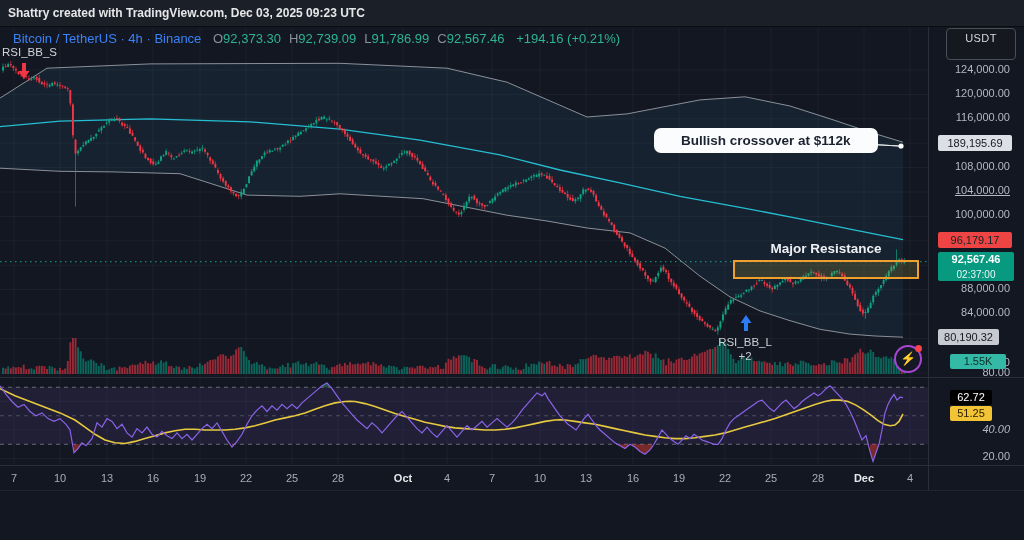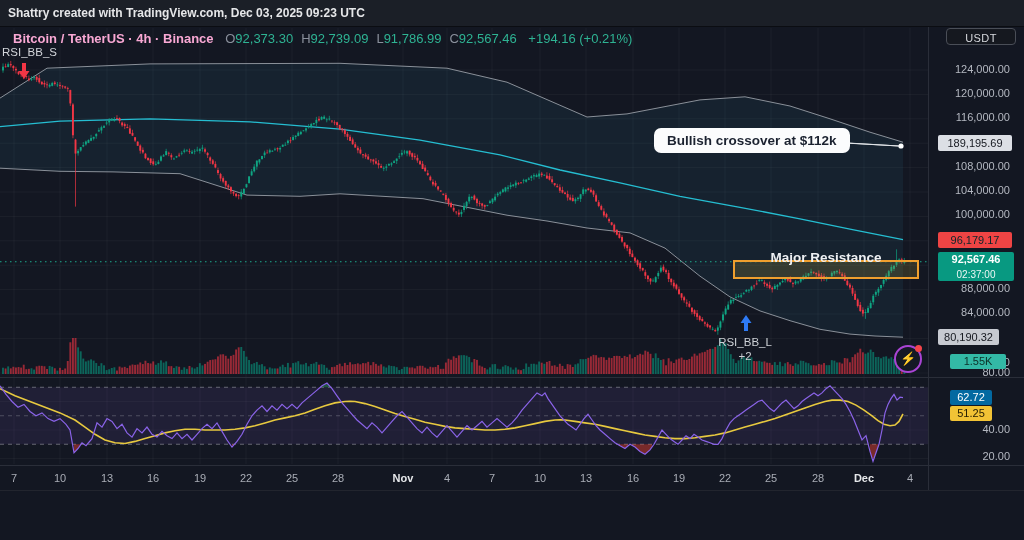--- a/index.html
+++ b/index.html
@@ -3,41 +3,41 @@
 <meta charset="utf-8">
 <style>
   html,body{margin:0;padding:0;background:#131722;}
   body{width:1024px;height:540px;position:relative;overflow:hidden;
        font-family:"Liberation Sans",sans-serif;-webkit-font-smoothing:antialiased;}
   .titlebar{position:absolute;left:0;top:0;width:1024px;height:27px;background:#1b1f27;
             border-bottom:1px solid #0b0d12;color:#e6e7e9;font-size:12px;font-weight:700;
             line-height:27px;padding-left:8px;box-sizing:border-box;}
   #chart-svg{position:absolute;left:0;top:27px;}
   .legend{position:absolute;left:13px;top:31px;font-size:13px;color:#d8dbe0;white-space:nowrap;}
-  .legend .sym{font-weight:700;color:#f9a8d4;}
+  .legend .sym{font-weight:400;color:#3b82f6;}
   .legend .pfx{color:#8a909c;margin-left:8px;}
   .legend .val{color:#2eb393;}
   .legend .chg{color:#2eb393;margin-left:8px;}
   .indicator-label{position:absolute;left:2px;top:46px;font-size:11.5px;color:#d2d5da;}
-  .currency-btn{position:absolute;left:946px;top:28px;width:70px;height:17px;border:1px solid #4a4e57;
+  .currency-btn{position:absolute;left:946px;top:28px;width:70px;height:32px;border:1px solid #4a4e57;
                 border-radius:4px;color:#d6d8dd;font-size:11px;text-align:center;line-height:19px;
                 letter-spacing:.4px;box-sizing:border-box;background:#15181f;}
   .axis-border-v{position:absolute;left:928px;top:27px;width:1px;height:463px;background:#2a2e39;}
   .pane-divider{position:absolute;left:0;top:377px;width:1024px;height:1px;background:#2a2e39;}
   .time-axis{position:absolute;left:0;top:465px;width:1024px;height:25px;border-top:1px solid #2a2e39;}
   .time-tick{position:absolute;top:6px;transform:translateX(-50%);font-size:11px;color:#a9adb6;}
   .time-tick.major{color:#e6e8eb;font-weight:700;}
   .price-axis{position:absolute;left:929px;top:27px;width:95px;height:463px;}
   .p-tick{position:absolute;right:14px;font-size:11px;color:#b4b8c1;}
   .p-badge{position:absolute;border-radius:2px;font-size:11px;text-align:center;}
   .p-badge .sub{font-size:10px;opacity:.92;margin-top:0px;}
   .footer{position:absolute;left:0;top:490px;width:1024px;height:50px;border-top:1px solid #22252e;}
   .annot-bullish{position:absolute;left:654px;top:128px;background:#fbfcfd;color:#1b2230;font-weight:700;
-                 font-size:13.5px;padding:5px 13px;border-radius:7px;}
-  .annot-resistance{position:absolute;left:734px;top:250px;width:184px;text-align:center;color:#eef0f3;
+                 font-size:13.5px;padding:5px 27px;border-radius:7px;}
+  .annot-resistance{position:absolute;left:734px;top:241px;width:184px;text-align:center;color:#eef0f3;
                     font-weight:700;font-size:13.5px;}
   .annot-rsibbl{position:absolute;left:695px;top:335px;width:100px;text-align:center;color:#ccd0d5;
                 font-size:11.5px;line-height:14px;}
   .flash-btn{position:absolute;left:894px;top:345px;width:28px;height:28px;border-radius:50%;
              border:2px solid #a944d4;box-sizing:border-box;background:#151925;color:#dcdde2;
              font-size:13px;text-align:center;line-height:24px;}
   .flash-dot{position:absolute;right:-2px;top:-2px;width:7px;height:7px;border-radius:50%;background:#f4444a;}
 </style>
 </head>
 <body>
@@ -1172,63 +1172,63 @@
 <div class="pane-divider"></div>
 <div class="time-axis" id="time-axis">
     <div class="time-tick" style="left: 14px;">7</div>
     <div class="time-tick" style="left: 60px;">10</div>
     <div class="time-tick" style="left: 107px;">13</div>
     <div class="time-tick" style="left: 153px;">16</div>
     <div class="time-tick" style="left: 200px;">19</div>
     <div class="time-tick" style="left: 246px;">22</div>
     <div class="time-tick" style="left: 292px;">25</div>
     <div class="time-tick" style="left: 338px;">28</div>
-    <div class="time-tick major" style="left: 403px;">Nov</div>
+    <div class="time-tick major" style="left: 403px;">Oct</div>
     <div class="time-tick" style="left: 447px;">4</div>
     <div class="time-tick" style="left: 492px;">7</div>
     <div class="time-tick" style="left: 540px;">10</div>
     <div class="time-tick" style="left: 586px;">13</div>
     <div class="time-tick" style="left: 633px;">16</div>
     <div class="time-tick" style="left: 679px;">19</div>
     <div class="time-tick" style="left: 725px;">22</div>
     <div class="time-tick" style="left: 771px;">25</div>
     <div class="time-tick" style="left: 818px;">28</div>
     <div class="time-tick major" style="left: 864px;">Dec</div>
     <div class="time-tick" style="left: 910px;">4</div>
   </div>
 <div class="price-axis" id="price-axis">
     <div class="p-tick" style="top: 36px;">124,000.00</div>
     <div class="p-tick" style="top: 60px;">120,000.00</div>
     <div class="p-tick" style="top: 84px;">116,000.00</div>
     <div class="p-tick" style="top: 133px;">108,000.00</div>
-    <div class="p-tick" style="top: 157px;">104,000.00</div>
+    <div class="p-tick" style="top: 157px; text-decoration: underline;">104,000.00</div>
     <div class="p-tick" style="top: 181px;">100,000.00</div>
     <div class="p-tick" style="top: 255px;">88,000.00</div>
     <div class="p-tick" style="top: 279px;">84,000.00</div>
     <div class="p-tick" style="top: 339px;">80.00</div>
-    <div class="p-tick" style="top: 396px;">40.00</div>
+    <div class="p-tick" style="top: 396px; font-style: italic;">40.00</div>
     <div class="p-tick" style="top: 423px;">20.00</div>
     <div class="p-tick" style="top: 329px;">00</div>
     <div class="p-badge" style="left: 9px; top: 108px; width: 74px; height: 16px; background: rgb(220, 223, 229); color: rgb(21, 24, 31); line-height: 16px; font-weight: 400;">
       <div>189,195.69</div>
     </div>
     <div class="p-badge" style="left: 9px; top: 205px; width: 74px; height: 16px; background: #ef4444; color: rgb(8, 38, 43); line-height: 16px; font-weight: 400;">
       <div>96,179.17</div>
     </div>
     <div class="p-badge" style="left: 9px; top: 224.5px; width: 76px; height: 29px; background: rgb(8, 153, 129); color: rgb(255, 255, 255); line-height: 15px; font-weight: 700;">
       <div>92,567.46</div>
       <div class="sub" style="font-weight: 400;">02:37:00</div>
     </div>
     <div class="p-badge" style="left: 9px; top: 302px; width: 61px; height: 16px; background: rgb(199, 202, 209); color: rgb(21, 24, 31); line-height: 16px; font-weight: 400;">
       <div>80,190.32</div>
     </div>
     <div class="p-badge" style="left: 21px; top: 326.5px; width: 56px; height: 15px; background: rgb(51, 185, 166); color: rgb(12, 48, 40); line-height: 15px; font-weight: 400;">
       <div>1.55K</div>
     </div>
-    <div class="p-badge" style="left: 21px; top: 362.5px; width: 42px; height: 15px; background: #0369a1; color: rgb(255, 255, 255); line-height: 15px; font-weight: 400;">
+    <div class="p-badge" style="left: 21px; top: 362.5px; width: 42px; height: 15px; background: #000000; color: rgb(255, 255, 255); line-height: 15px; font-weight: 400;">
       <div>62.72</div>
     </div>
     <div class="p-badge" style="left: 21px; top: 378.5px; width: 42px; height: 15px; background: rgb(242, 195, 53); color: rgb(36, 29, 2); line-height: 15px; font-weight: 400;">
       <div>51.25</div>
     </div>
   </div>
 
 <div class="annot-bullish">Bullish crossover at $112k</div>
 <div class="annot-resistance">Major Resistance</div>
 <div class="annot-rsibbl">

